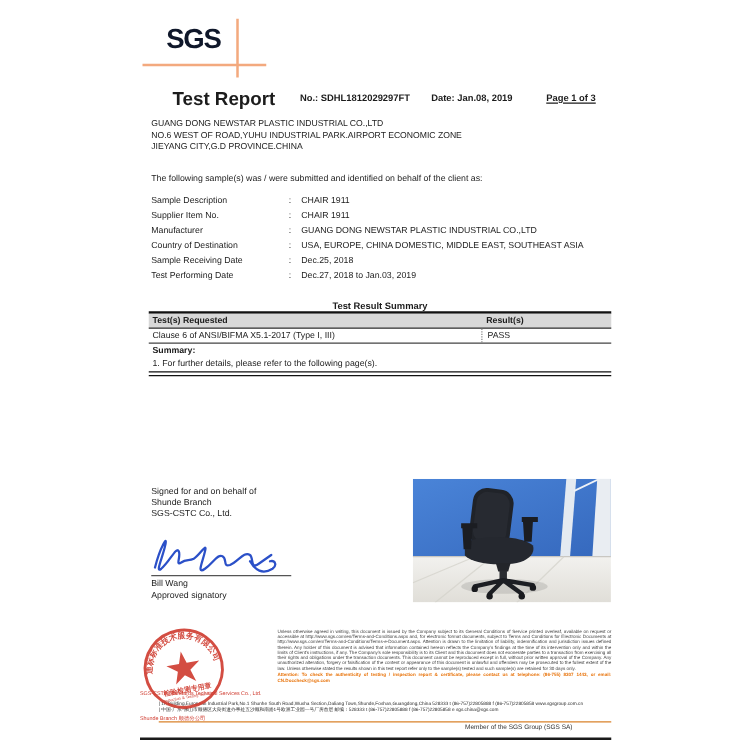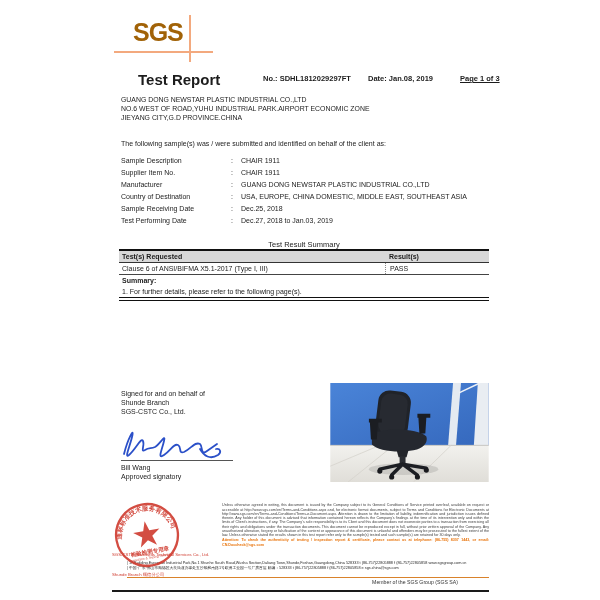--- a/index.html
+++ b/index.html
@@ -1,41 +1,41 @@
 <!DOCTYPE html>
 <html><head>
 <meta charset="utf-8">
 <style>
   html,body{margin:0;padding:0;background:#fff;}
   .page{position:relative;width:600px;height:600px;background:#fff;overflow:hidden;
         font-family:"Liberation Sans","DejaVu Sans",sans-serif;color:#1c1c1c;}
   .abs{position:absolute;}
 
   
-  .logo-text{left:133px;top:18px;font-size:25px;font-weight:bold;letter-spacing:-1px;color:#a16207;}
+  .logo-text{left:133px;top:18px;font-size:22px;font-weight:bold;letter-spacing:-1px;color:#0f172a;}
   .logo-hline{left:114px;top:51px;width:99px;height:2px;background:#f3a97e;}
   .logo-vline{left:189px;top:15px;width:2px;height:47px;background:#f3a97e;}
 
   
-  .hd{top:74px;font-weight:bold;font-size:7.5px;margin-left:23px;}
+  .hd{top:74px;font-weight:bold;font-size:7.5px;}
   .hd-title{left:138px;top:71px;font-size:15px;font-weight:bold;}
   .hd-no{left:240px;}
   .hd-date{left:345px;text-align:right;}
   .hd-page{left:437px;text-decoration:underline;}
 
   .client{left:121px;top:95px;font-size:6.9px;line-height:9px;width:370px;}
   .intro{left:121px;top:140px;font-size:7px;}
 
   .samples{left:121px;top:154px;width:370px;font-size:7px;}
   .srow{display:flex;height:12px;align-items:center;}
   .slabel{width:110px;}
   .scolon{width:10px;}
   .svalue{flex:1;}
 
-  .trs-title{left:119px;top:240px;width:370px;text-align:center;font-weight:normal;font-size:7.5px;}
+  .trs-title{left:119px;top:240px;width:370px;text-align:center;font-weight:bold;font-size:7.5px;}
   .trs-table{left:119px;top:249px;width:370px;border-top:2px solid #111;border-bottom:4px double #111;font-size:7px;}
   .trs-head{display:flex;background:#d8d8d8;border-bottom:1px solid #333;height:11px;align-items:center;font-weight:bold;}
   .trs-datarow{display:flex;border-bottom:1px solid #444;height:11px;align-items:center;}
   .c1{width:266px;padding-left:3px;box-sizing:border-box;}
   .c2{flex:1;padding-left:4px;box-sizing:border-box;}
   .trs-datarow .c2{border-left:1px dotted #888;height:100%;display:flex;align-items:center;}
   .trs-sumrow{height:11px;display:flex;align-items:center;font-weight:bold;padding-left:3px;}
   .trs-noterow{height:11px;display:flex;align-items:center;padding-left:3px;}
 
   .sig-block{left:121px;top:389px;font-size:7px;line-height:9px;}

